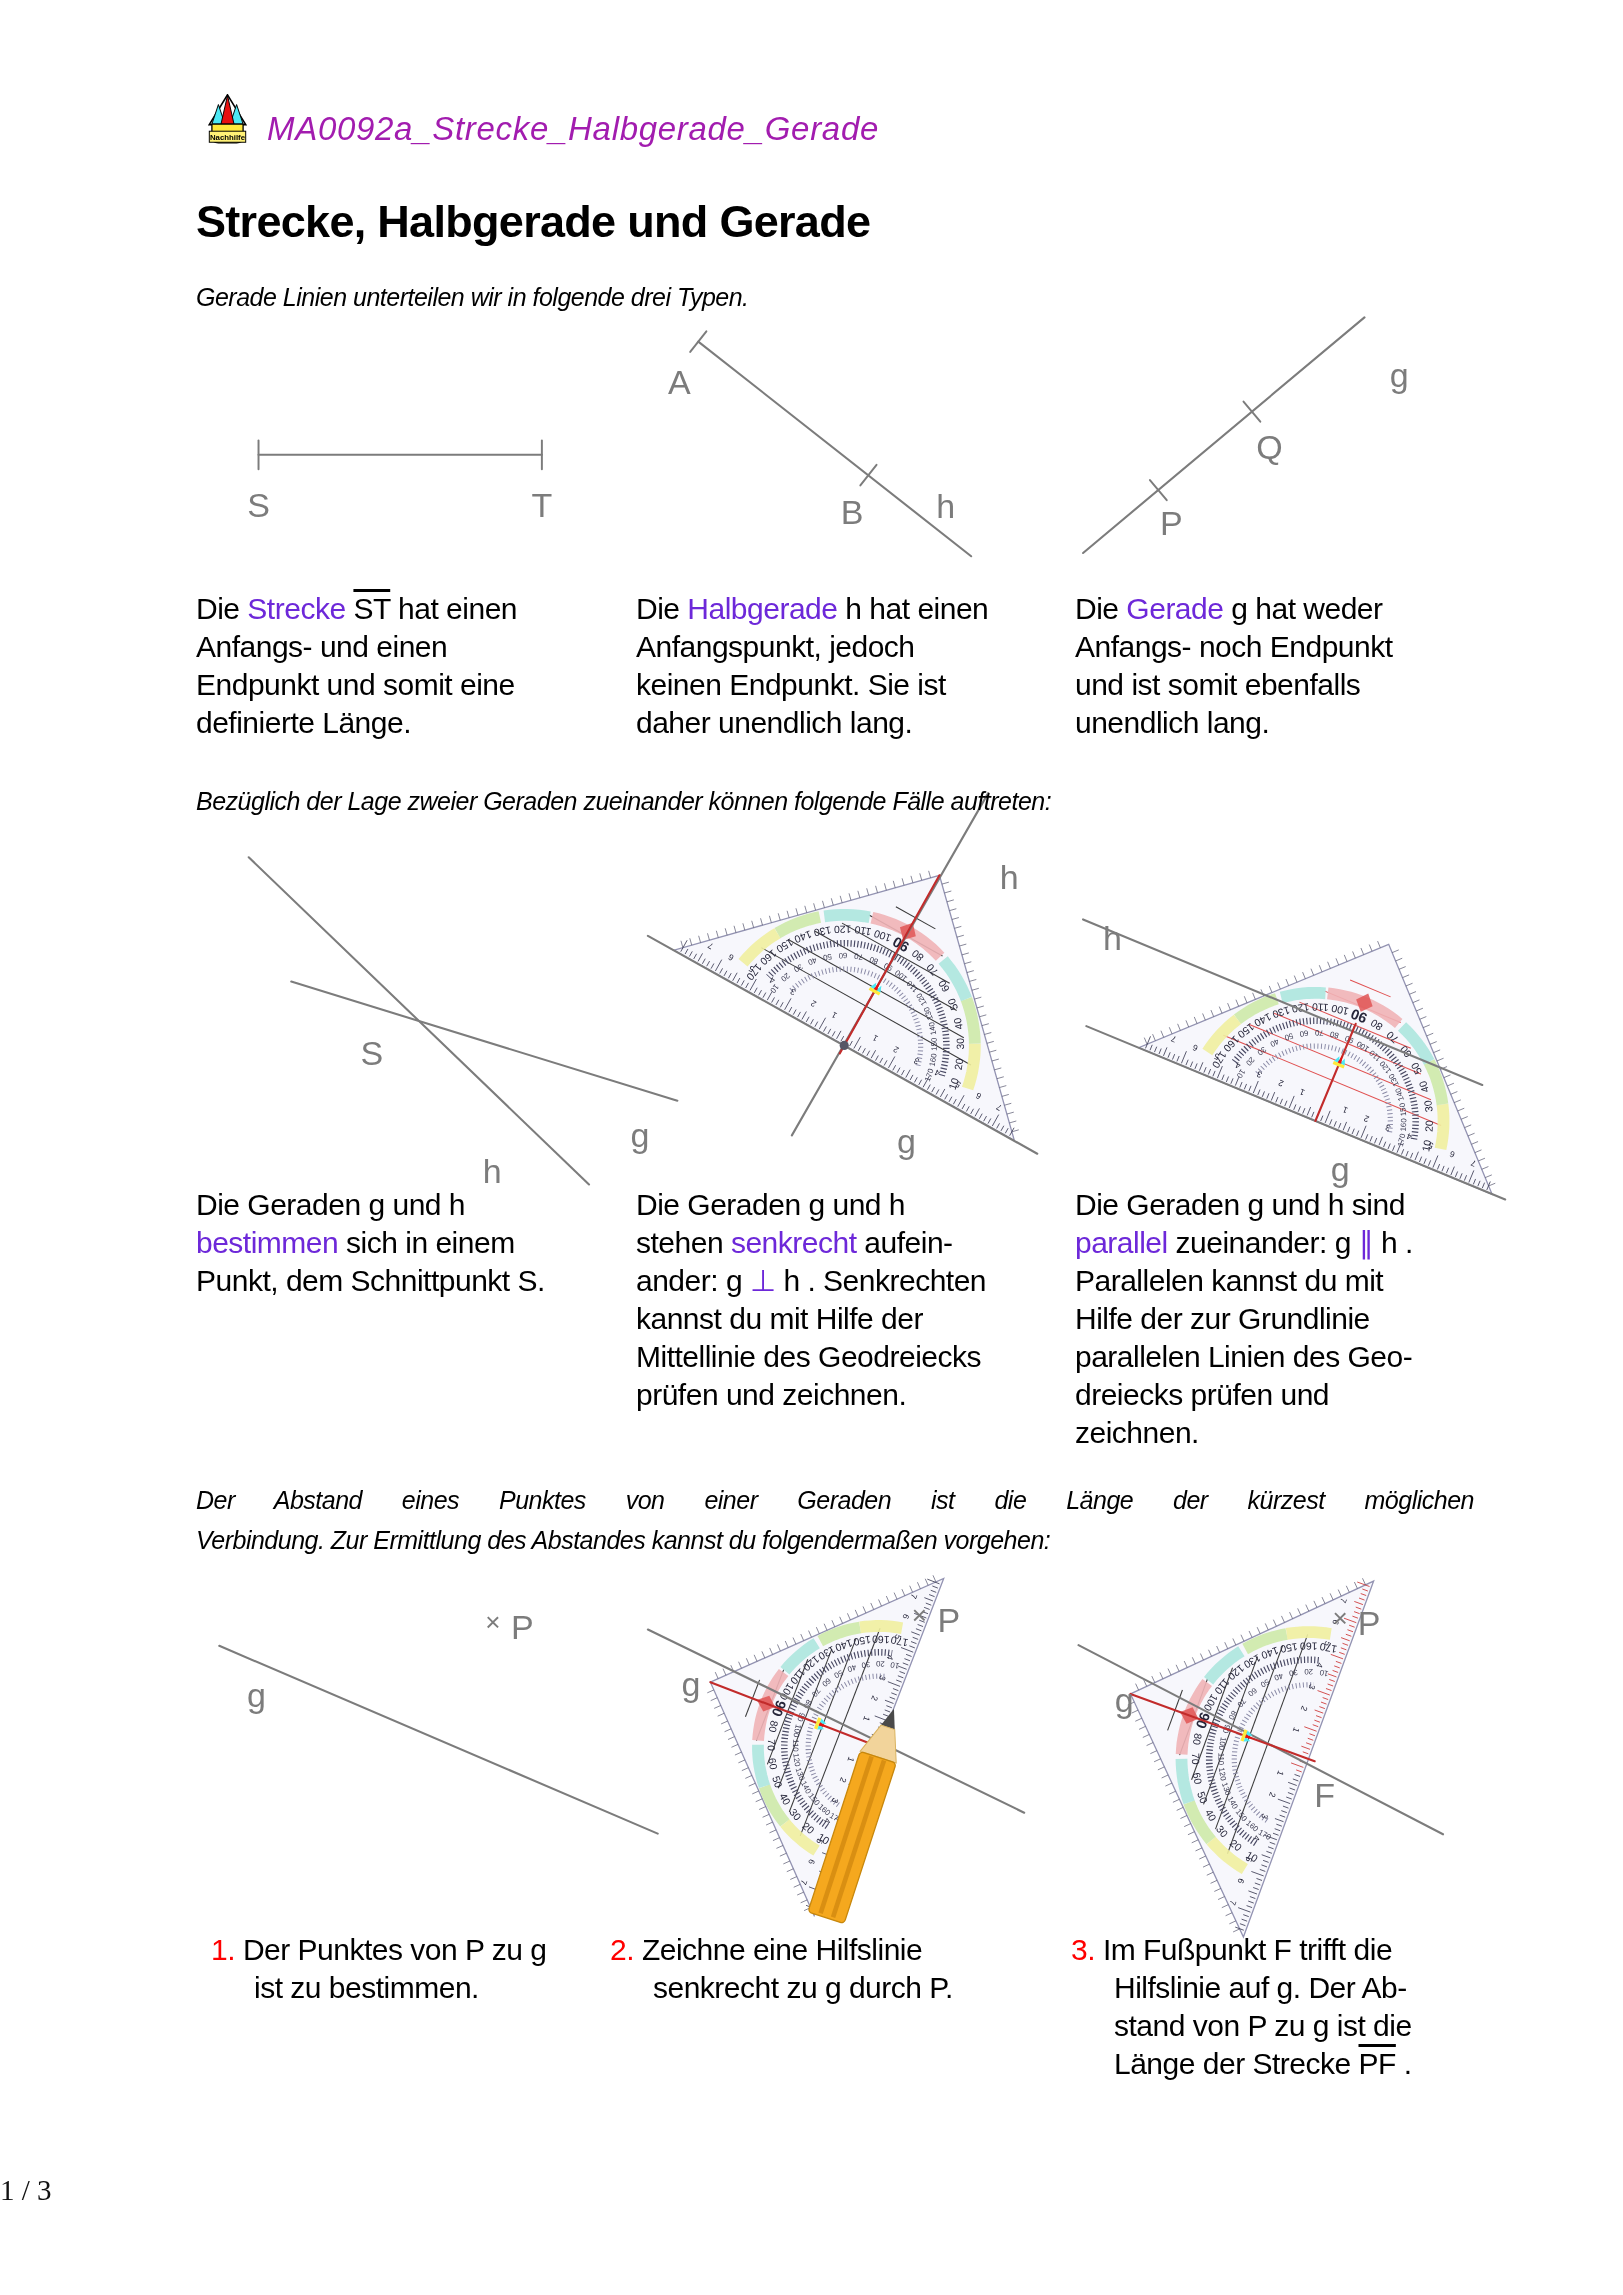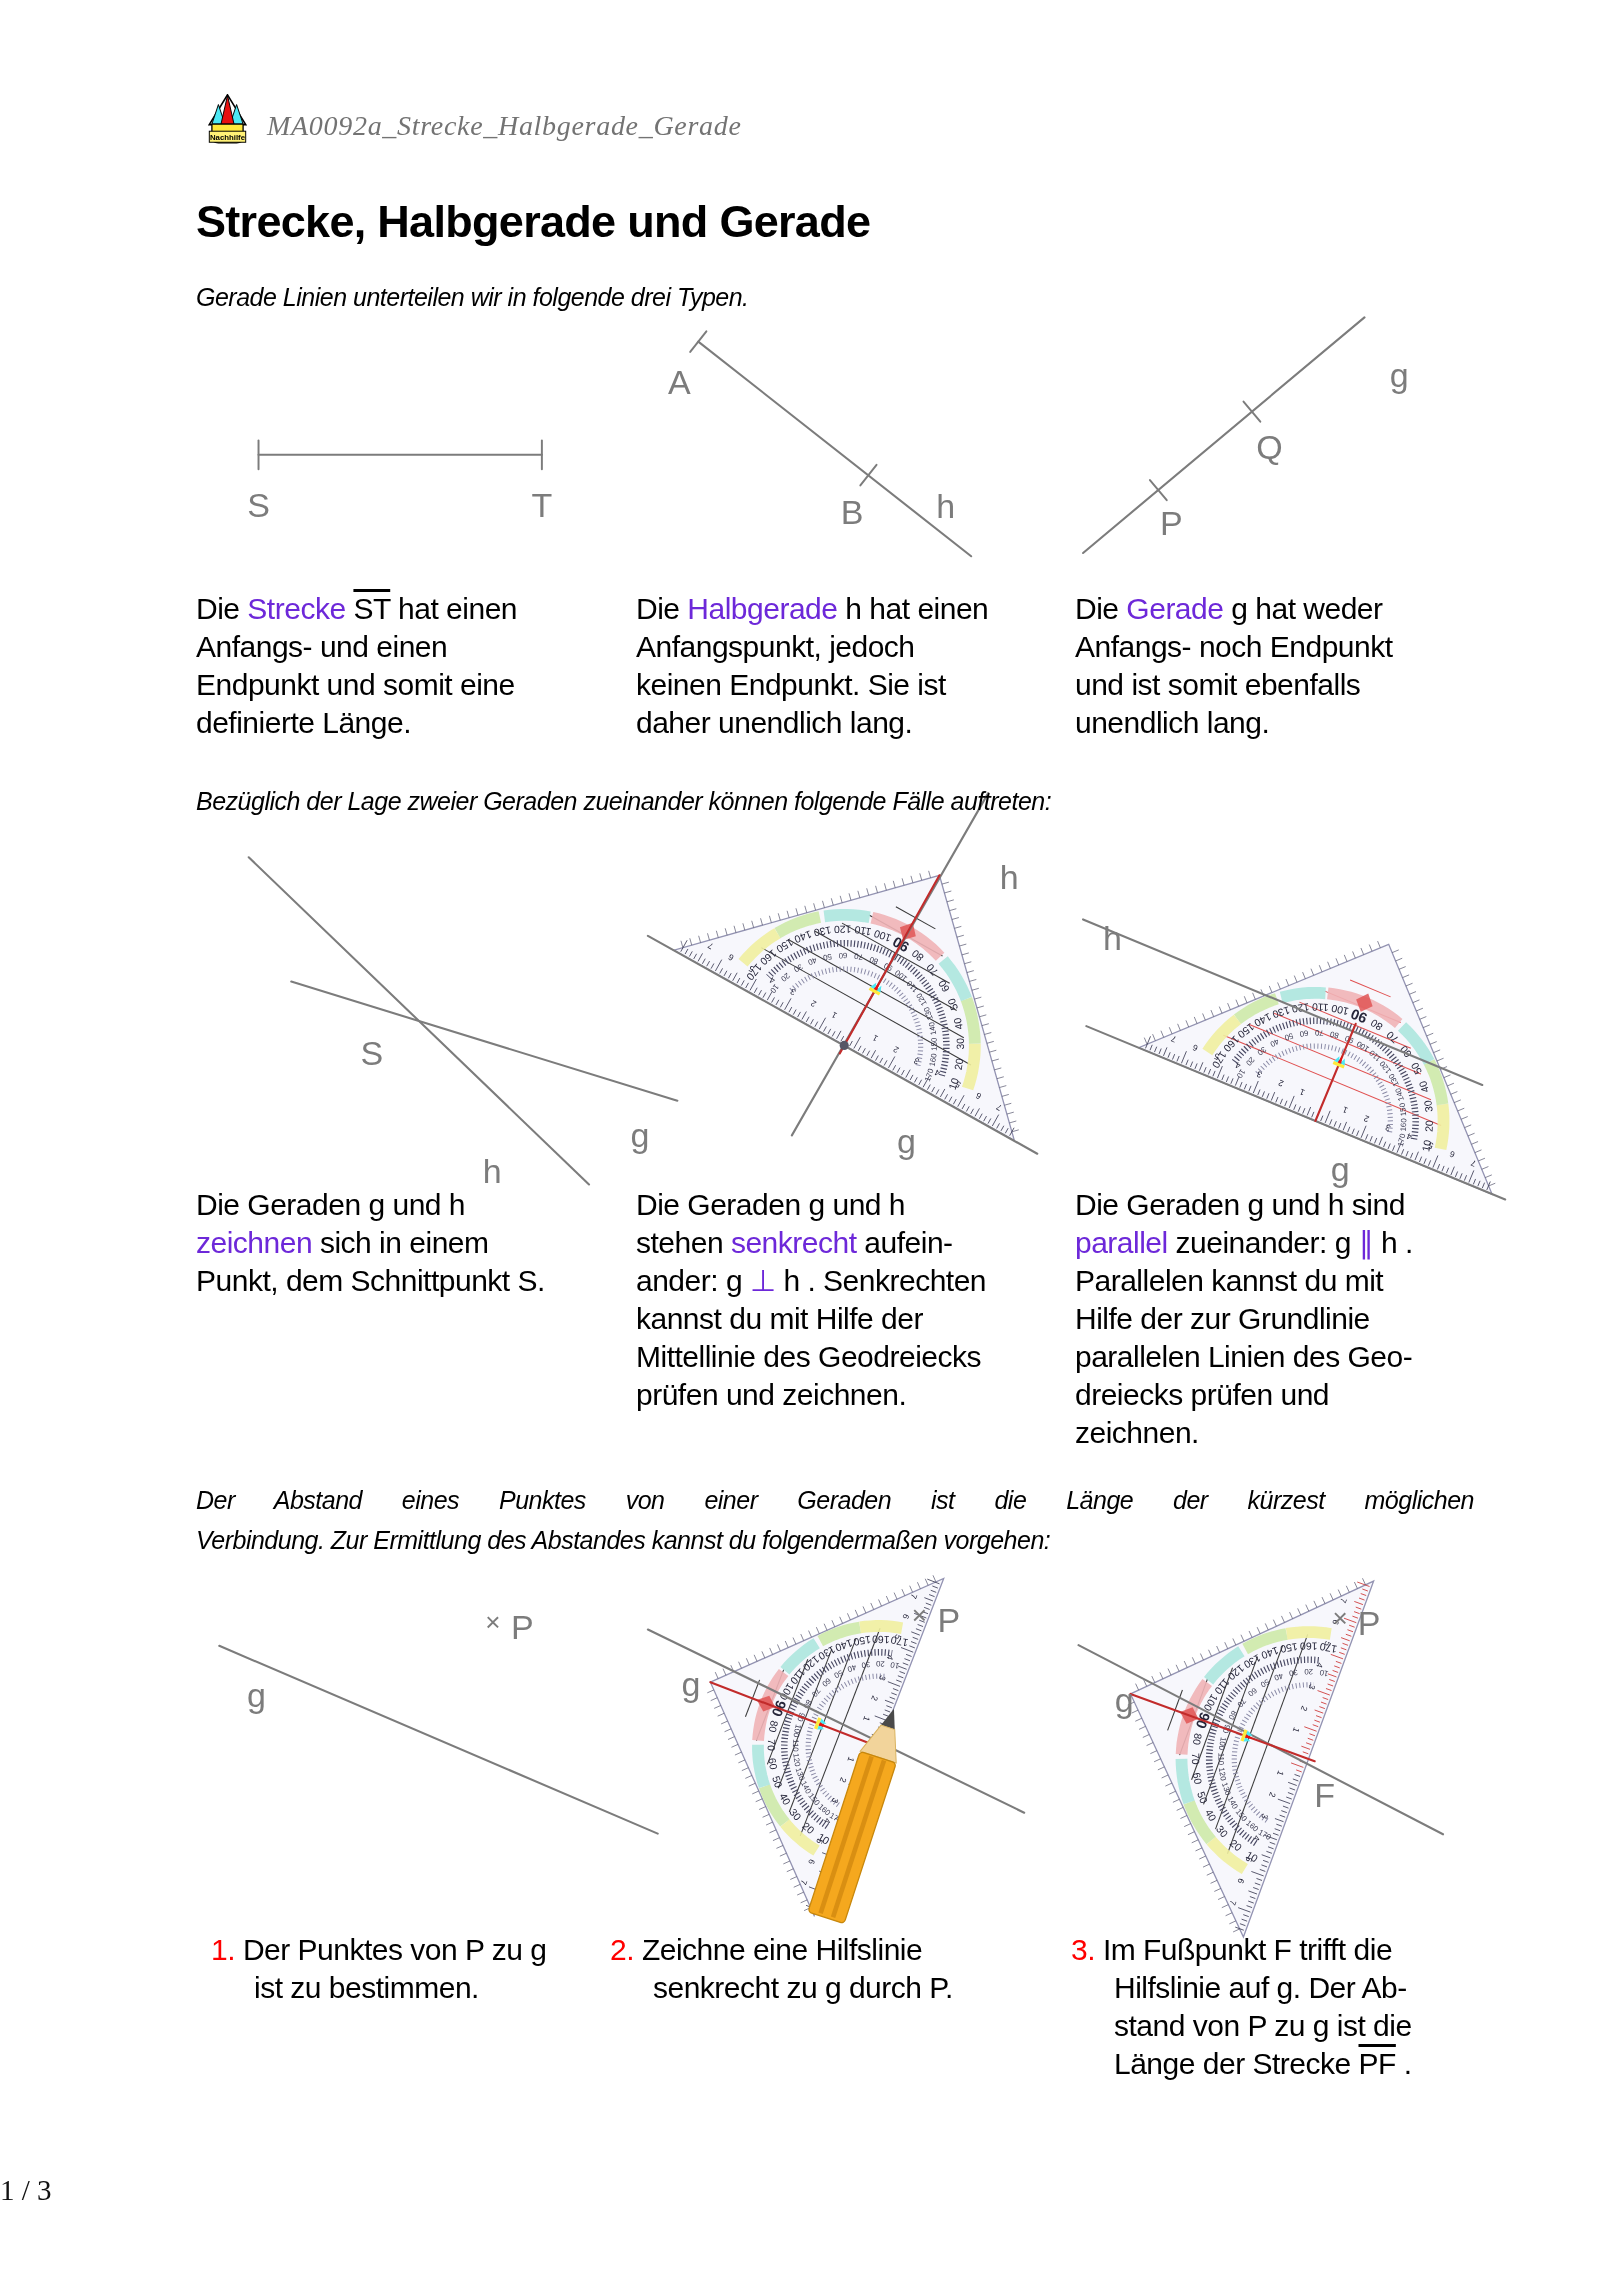--- a/index.html
+++ b/index.html
@@ -1,20 +1,20 @@
 <!DOCTYPE html>
 <html style="font-size:10.5px"><head>
 <meta charset="utf-8">
 <style>
   html,body{margin:0;padding:0;background:#ffffff;}
   body{width:1623px;height:2295px;position:relative;font-family:"Liberation Sans",sans-serif;color:#000;}
   .abs{position:absolute;}
   .red{color:#6d28d9;}
   .ov{text-decoration:overline;}
-  #page-title{font-family:Liberation Serif, serif;font-style:italic;font-size:28px;color:#737373;letter-spacing:0.7px;}
+  #page-title{font-family:Liberation Sans, sans-serif;font-style:italic;font-size:33px;color:#a21caf;letter-spacing:0.7px;}
   #main-heading{font-size:45px;font-weight:bold;letter-spacing:-0.7px;}
   .body-text{font-size:25px;line-height:39px;letter-spacing:-0.5px;font-style:italic;}
   .coltext{font-size:30px;line-height:38px;letter-spacing:-0.5px;width:425px;}
   .caption{font-size:30px;line-height:38px;letter-spacing:-0.5px;width:412px;padding-left:43px;text-indent:-43px;}
   .caption .num{color:#ff0000;}
   .justify1{text-align:justify;text-align-last:justify;width:1278px;}
   #footer{width:100%;text-align:left;font-family:"Liberation Serif",serif;font-size:29px;color:#111;}
   #art{position:absolute;left:0;top:0;}
   #art text{font-family:"Liberation Sans",sans-serif;}
   .dlab{fill:#7c7c7c;font-size:52px;}
@@ -945,21 +945,21 @@
 <h1 class="abs" id="main-heading" style="left:196px;top:196px;margin:0">Strecke, Halbgerade und Gerade</h1>
 
 <div class="abs body-text" style="left:196px;top:278px">Gerade Linien unterteilen wir in folgende drei Typen.</div>
 
 <div class="abs coltext" style="left:196px;top:590px"><span>Die </span><span class="red">Strecke</span><span> </span><span class="ov">ST</span><span> hat einen</span><br><span>Anfangs- und einen</span><br><span>Endpunkt und somit eine</span><br><span>definierte Länge.</span></div>
 <div class="abs coltext" style="left:636px;top:590px"><span>Die </span><span class="red">Halbgerade</span><span> h hat einen</span><br><span>Anfangspunkt, jedoch</span><br><span>keinen Endpunkt. Sie ist</span><br><span>daher unendlich lang.</span></div>
 <div class="abs coltext" style="left:1075px;top:590px"><span>Die </span><span class="red">Gerade</span><span> g hat weder</span><br><span>Anfangs- noch Endpunkt</span><br><span>und ist somit ebenfalls</span><br><span>unendlich lang.</span></div>
 
 <div class="abs body-text" style="left:196px;top:782px">Bezüglich der Lage zweier Geraden zueinander können folgende Fälle auftreten:</div>
 
-<div class="abs coltext" style="left:196px;top:1186px"><span>Die Geraden g und h</span><br><span></span><span class="red">zeichnen</span><span> sich in einem</span><br><span>Punkt, dem Schnittpunkt S.</span></div>
+<div class="abs coltext" style="left:196px;top:1186px"><span>Die Geraden g und h</span><br><span></span><span class="red">bestimmen</span><span> sich in einem</span><br><span>Punkt, dem Schnittpunkt S.</span></div>
 <div class="abs coltext" style="left:636px;top:1186px"><span>Die Geraden g und h</span><br><span>stehen </span><span class="red">senkrecht</span><span> aufein-</span><br><span>ander: g </span><span class="red">⊥</span><span> h . Senkrechten</span><br><span>kannst du mit Hilfe der</span><br><span>Mittellinie des Geodreiecks</span><br><span>prüfen und zeichnen.</span></div>
 <div class="abs coltext" style="left:1075px;top:1186px"><span>Die Geraden g und h sind</span><br><span></span><span class="red">parallel</span><span> zueinander: g </span><span class="red">∥</span><span> h .</span><br><span>Parallelen kannst du mit</span><br><span>Hilfe der zur Grundlinie</span><br><span>parallelen Linien des Geo-</span><br><span>dreiecks prüfen und</span><br><span>zeichnen.</span></div>
 
 <div class="abs body-text justify1" style="left:196px;top:1481px">Der Abstand eines Punktes von einer Geraden ist die Länge der kürzest möglichen</div>
 <div class="abs body-text" style="left:196px;top:1521px">Verbindung. Zur Ermittlung des Abstandes kannst du folgendermaßen vorgehen:</div>
 
 <div class="abs caption" style="left:211px;top:1931px">
   <span class="num">1.</span><span> </span><span><span>Der Punktes von P zu g</span><br><span>ist zu bestimmen.</span></span>
 </div>
 <div class="abs caption" style="left:610px;top:1931px">

